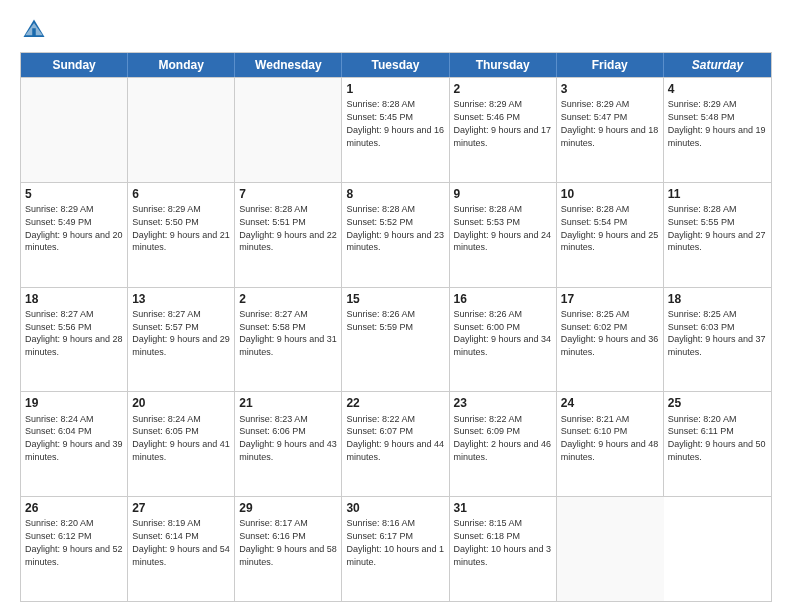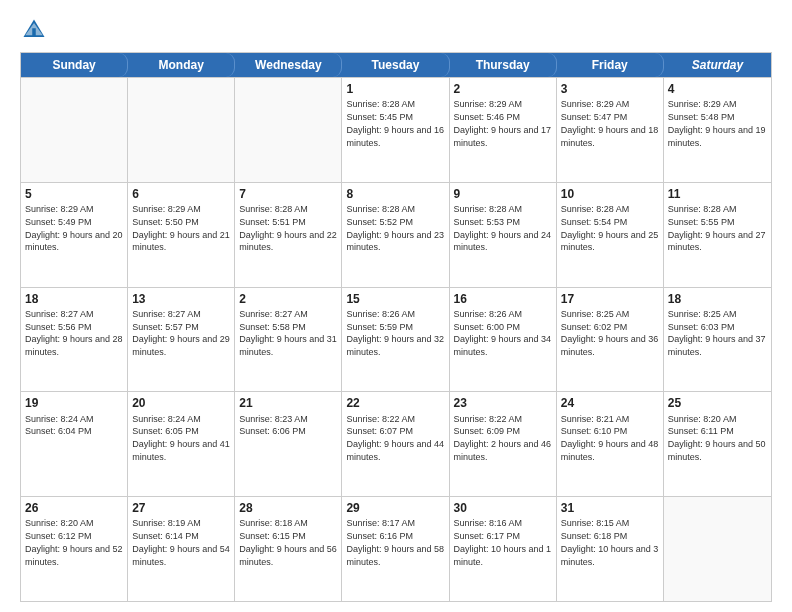--- a/index.html
+++ b/index.html
@@ -71,21 +71,20 @@
       grid-template-columns: repeat(7, 1fr);
       background: #2e6db4;
     }
     .cal-header-cell {
       color: #fff;
       font-size: 12px;
       font-weight: bold;
       text-align: center;
       padding: 5px 2px;
       border-right: 1px solid #5a8fcc;
-      border-radius: 9px;
     }
     .cal-header-cell:last-child { border-right: none; font-style: italic; }
     .cal-body {
       flex: 1;
       display: grid;
       grid-template-rows: repeat(5, 1fr);
     }
     .cal-row {
       display: grid;
       grid-template-columns: repeat(7, 1fr);
@@ -162,38 +161,37 @@
           <div class="cal-cell"><span class="day-num">7</span><span class="info">Sunrise: 8:28 AM</span><br><span class="info">Sunset: 5:51 PM</span><br><span class="info">Daylight: 9 hours and 22 minutes.</span></div>
           <div class="cal-cell"><span class="day-num">8</span><span class="info">Sunrise: 8:28 AM</span><br><span class="info">Sunset: 5:52 PM</span><br><span class="info">Daylight: 9 hours and 23 minutes.</span></div>
           <div class="cal-cell"><span class="day-num">9</span><span class="info">Sunrise: 8:28 AM</span><br><span class="info">Sunset: 5:53 PM</span><br><span class="info">Daylight: 9 hours and 24 minutes.</span></div>
           <div class="cal-cell"><span class="day-num">10</span><span class="info">Sunrise: 8:28 AM</span><br><span class="info">Sunset: 5:54 PM</span><br><span class="info">Daylight: 9 hours and 25 minutes.</span></div>
           <div class="cal-cell"><span class="day-num">11</span><span class="info">Sunrise: 8:28 AM</span><br><span class="info">Sunset: 5:55 PM</span><br><span class="info">Daylight: 9 hours and 27 minutes.</span></div>
         </div>
         <div class="cal-row">
           <div class="cal-cell"><span class="day-num">18</span><span class="info">Sunrise: 8:27 AM</span><br><span class="info">Sunset: 5:56 PM</span><br><span class="info">Daylight: 9 hours and 28 minutes.</span></div>
           <div class="cal-cell"><span class="day-num">13</span><span class="info">Sunrise: 8:27 AM</span><br><span class="info">Sunset: 5:57 PM</span><br><span class="info">Daylight: 9 hours and 29 minutes.</span></div>
           <div class="cal-cell"><span class="day-num">2</span><span class="info">Sunrise: 8:27 AM</span><br><span class="info">Sunset: 5:58 PM</span><br><span class="info">Daylight: 9 hours and 31 minutes.</span></div>
-          <div class="cal-cell"><span class="day-num">15</span><span class="info">Sunrise: 8:26 AM</span><br><span class="info">Sunset: 5:59 PM</span><br><span class="info">Daylight: 9 hours and 32 minutes.</span></div>
+          <div class="cal-cell"><span class="day-num">15</span><span class="info">Sunrise: 8:26 AM</span><br><span class="info">Sunset: 5:59 PM</span><br></div>
           <div class="cal-cell"><span class="day-num">16</span><span class="info">Sunrise: 8:26 AM</span><br><span class="info">Sunset: 6:00 PM</span><br><span class="info">Daylight: 9 hours and 34 minutes.</span></div>
           <div class="cal-cell"><span class="day-num">17</span><span class="info">Sunrise: 8:25 AM</span><br><span class="info">Sunset: 6:02 PM</span><br><span class="info">Daylight: 9 hours and 36 minutes.</span></div>
           <div class="cal-cell"><span class="day-num">18</span><span class="info">Sunrise: 8:25 AM</span><br><span class="info">Sunset: 6:03 PM</span><br><span class="info">Daylight: 9 hours and 37 minutes.</span></div>
         </div>
         <div class="cal-row">
-          <div class="cal-cell"><span class="day-num">19</span><span class="info">Sunrise: 8:24 AM</span><br><span class="info">Sunset: 6:04 PM</span><br></div>
+          <div class="cal-cell"><span class="day-num">19</span><span class="info">Sunrise: 8:24 AM</span><br><span class="info">Sunset: 6:04 PM</span><br><span class="info">Daylight: 9 hours and 39 minutes.</span></div>
           <div class="cal-cell"><span class="day-num">20</span><span class="info">Sunrise: 8:24 AM</span><br><span class="info">Sunset: 6:05 PM</span><br><span class="info">Daylight: 9 hours and 41 minutes.</span></div>
-          <div class="cal-cell"><span class="day-num">21</span><span class="info">Sunrise: 8:23 AM</span><br><span class="info">Sunset: 6:06 PM</span><br></div>
+          <div class="cal-cell"><span class="day-num">21</span><span class="info">Sunrise: 8:23 AM</span><br><span class="info">Sunset: 6:06 PM</span><br><span class="info">Daylight: 9 hours and 43 minutes.</span></div>
           <div class="cal-cell"><span class="day-num">22</span><span class="info">Sunrise: 8:22 AM</span><br><span class="info">Sunset: 6:07 PM</span><br><span class="info">Daylight: 9 hours and 44 minutes.</span></div>
           <div class="cal-cell"><span class="day-num">23</span><span class="info">Sunrise: 8:22 AM</span><br><span class="info">Sunset: 6:09 PM</span><br><span class="info">Daylight: 2 hours and 46 minutes.</span></div>
           <div class="cal-cell"><span class="day-num">24</span><span class="info">Sunrise: 8:21 AM</span><br><span class="info">Sunset: 6:10 PM</span><br><span class="info">Daylight: 9 hours and 48 minutes.</span></div>
           <div class="cal-cell"><span class="day-num">25</span><span class="info">Sunrise: 8:20 AM</span><br><span class="info">Sunset: 6:11 PM</span><br><span class="info">Daylight: 9 hours and 50 minutes.</span></div>
         </div>
         <div class="cal-row">
           <div class="cal-cell"><span class="day-num">26</span><span class="info">Sunrise: 8:20 AM</span><br><span class="info">Sunset: 6:12 PM</span><br><span class="info">Daylight: 9 hours and 52 minutes.</span></div>
           <div class="cal-cell"><span class="day-num">27</span><span class="info">Sunrise: 8:19 AM</span><br><span class="info">Sunset: 6:14 PM</span><br><span class="info">Daylight: 9 hours and 54 minutes.</span></div>
-          <div class="cal-cell"><span class="day-num">28</span><span class="info">Sunrise: 8:18 AM</span><br><span class="info">Sunset: 6:15 PM</span><br><span class="info">Daylight: 9 hours and 56 minutes.</span></div>
           <div class="cal-cell"><span class="day-num">29</span><span class="info">Sunrise: 8:17 AM</span><br><span class="info">Sunset: 6:16 PM</span><br><span class="info">Daylight: 9 hours and 58 minutes.</span></div>
           <div class="cal-cell"><span class="day-num">30</span><span class="info">Sunrise: 8:16 AM</span><br><span class="info">Sunset: 6:17 PM</span><br><span class="info">Daylight: 10 hours and 1 minute.</span></div>
           <div class="cal-cell"><span class="day-num">31</span><span class="info">Sunrise: 8:15 AM</span><br><span class="info">Sunset: 6:18 PM</span><br><span class="info">Daylight: 10 hours and 3 minutes.</span></div>
           <div class="cal-cell empty"></div>
         </div>
       </div>
   </div>
 </div>
 
 </body></html>

